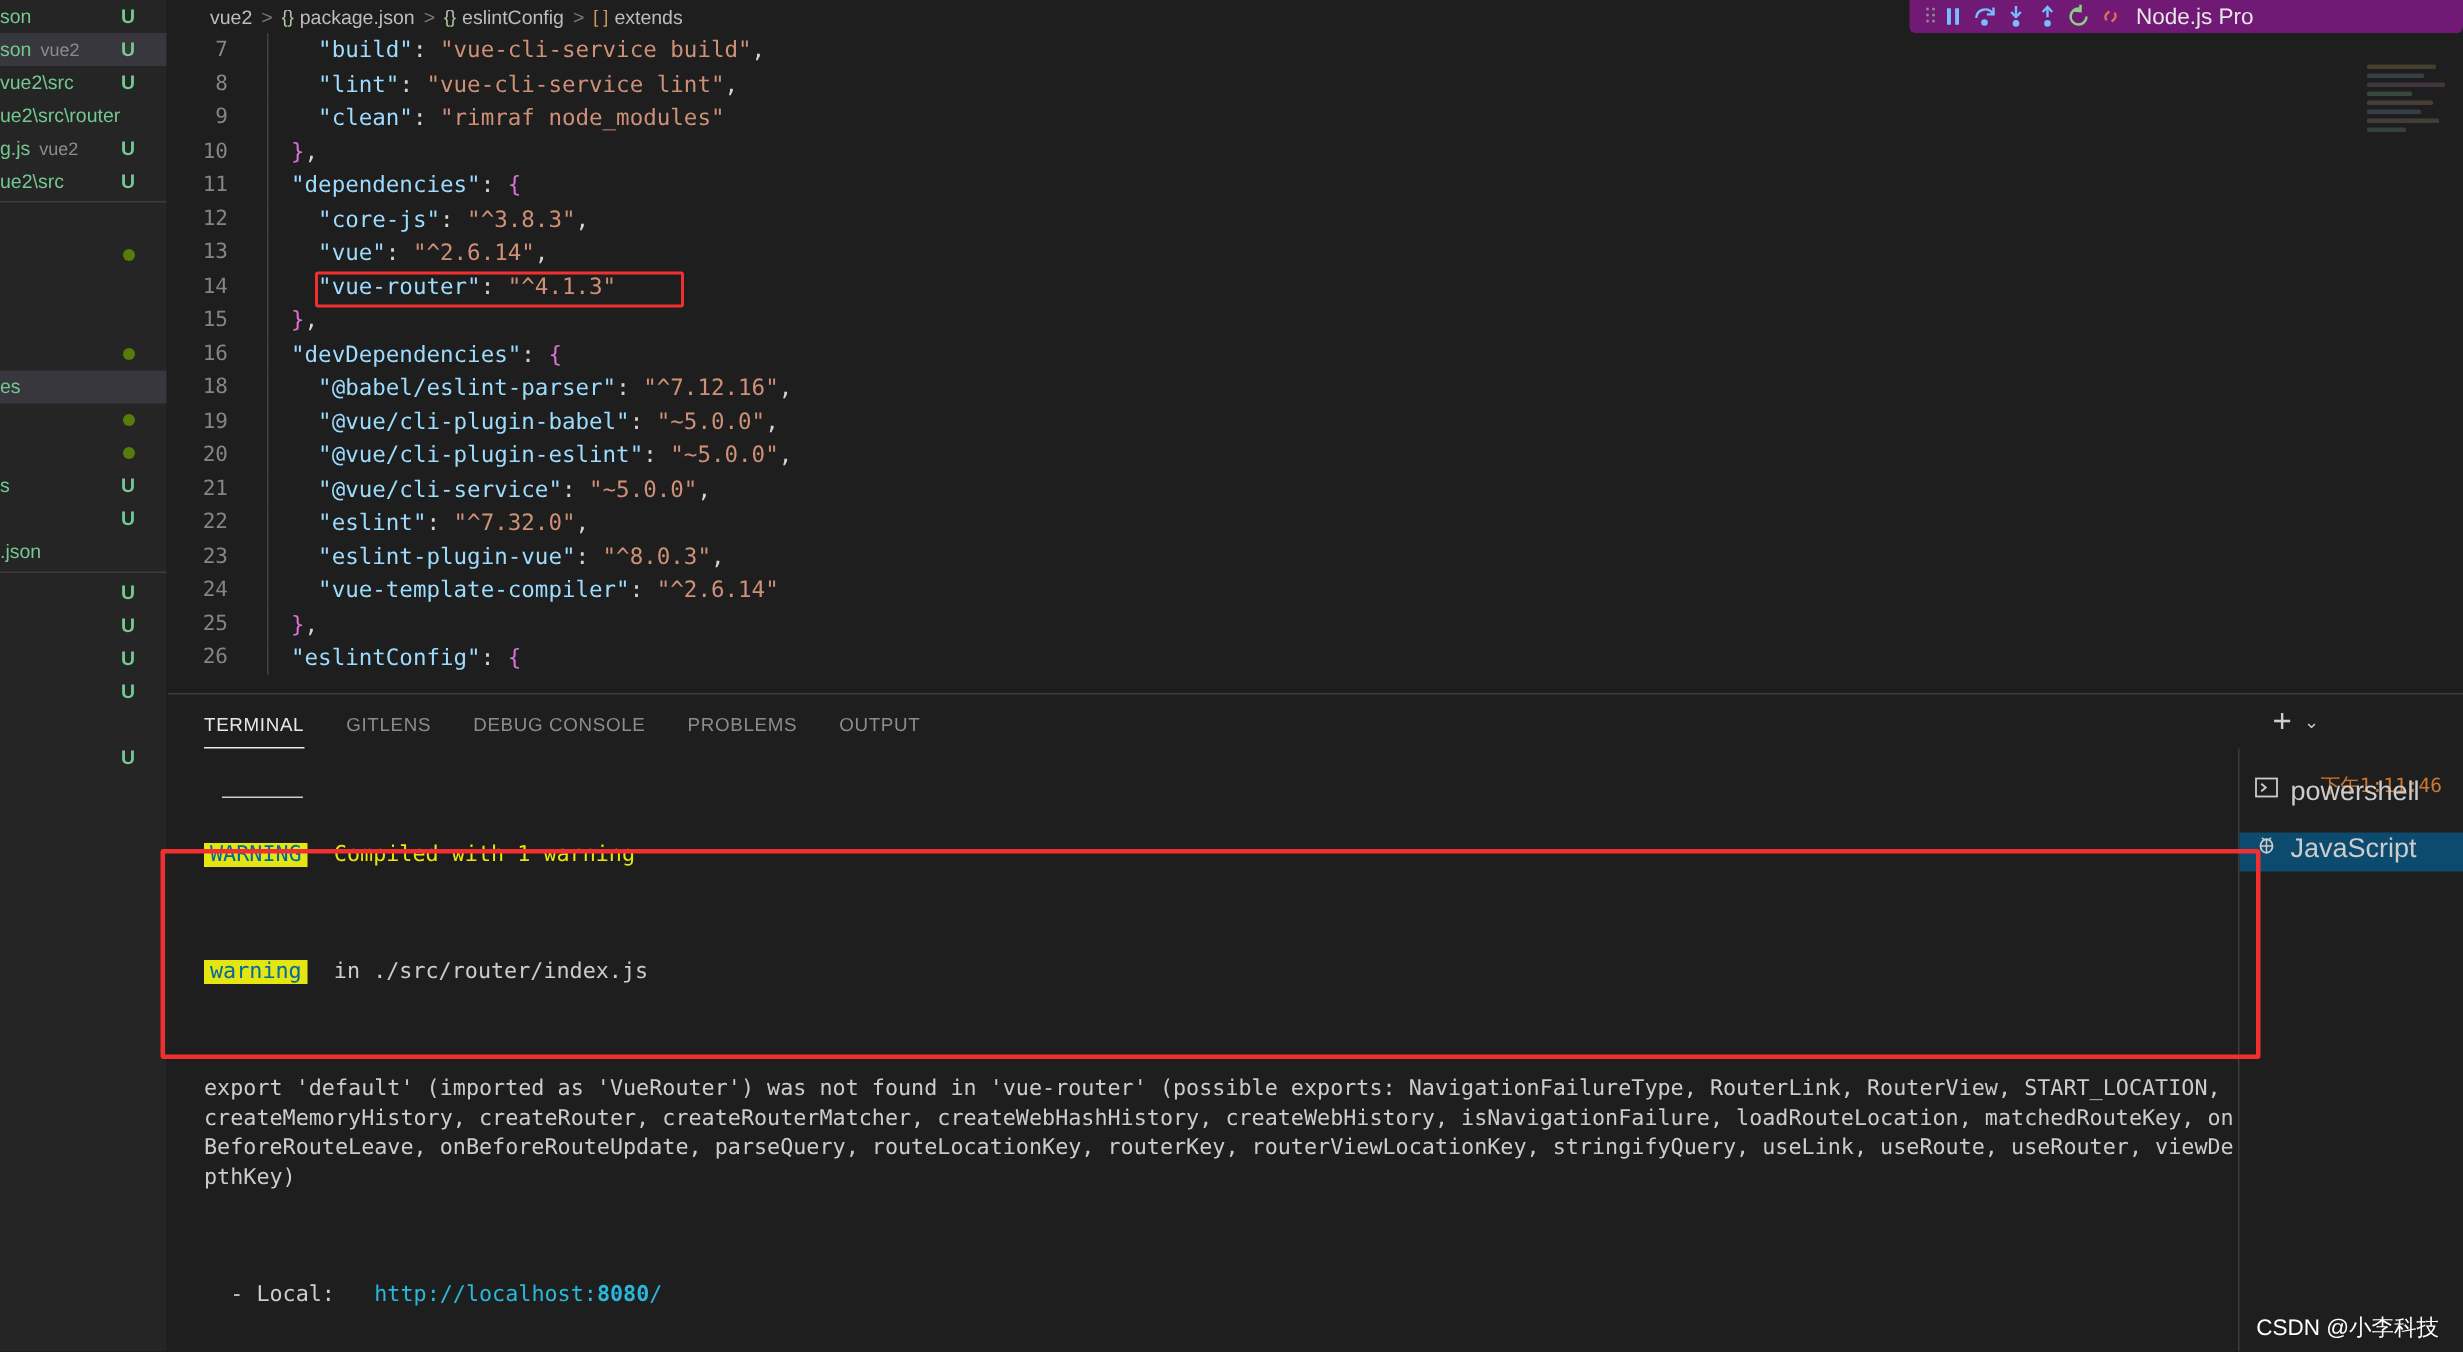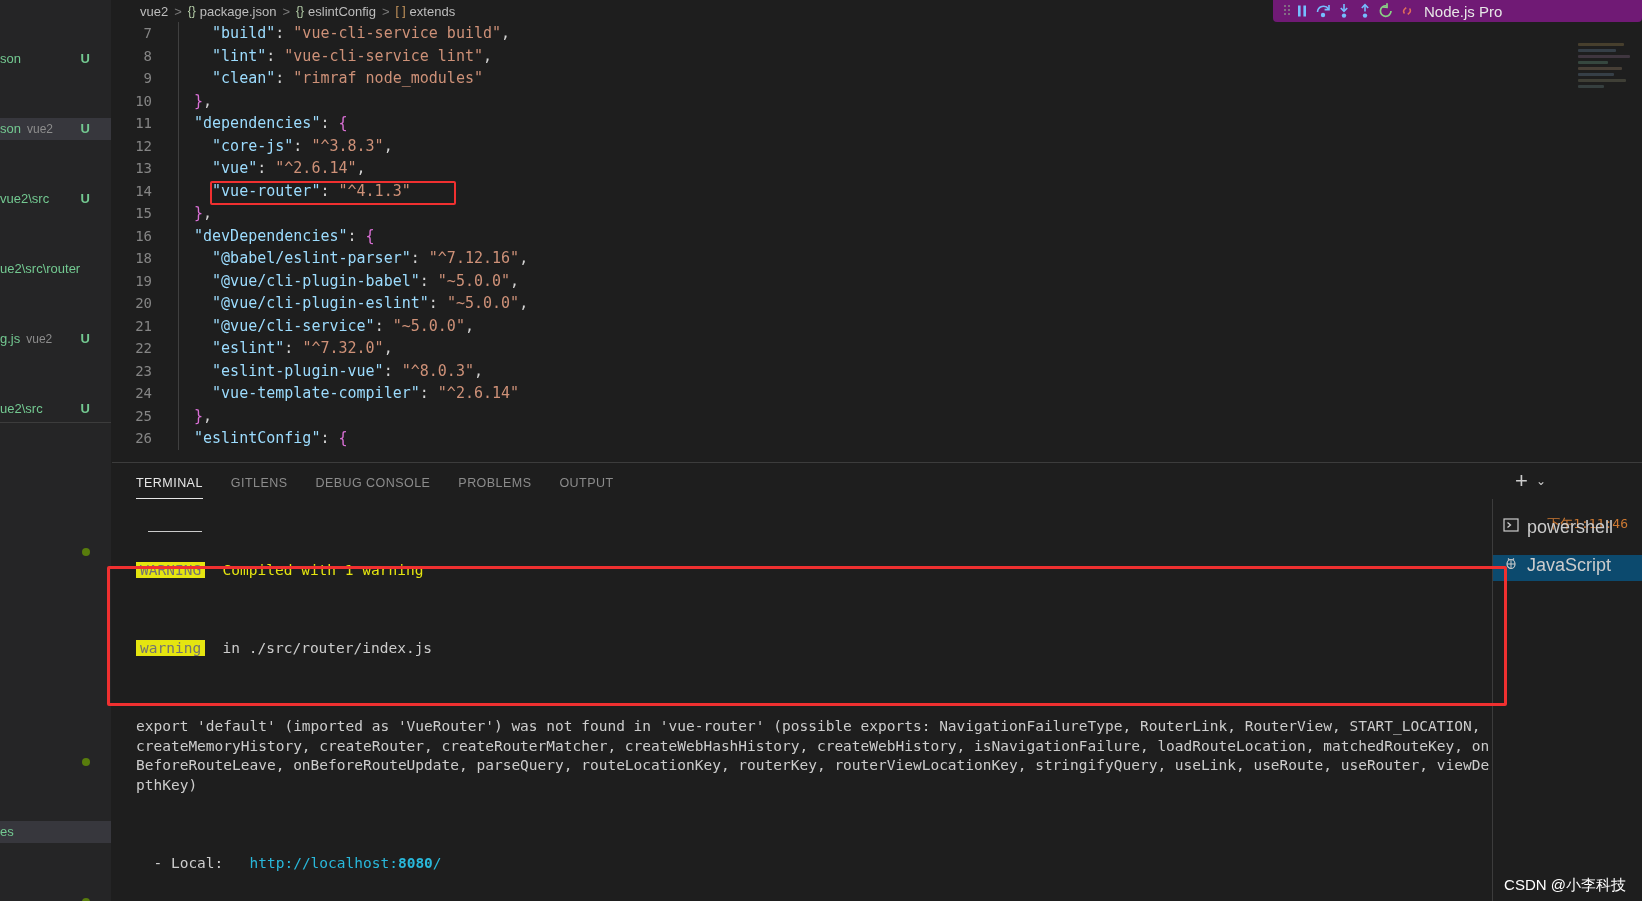--- a/index.html
+++ b/index.html
@@ -13,21 +13,20 @@
 
   
   .left-strip {
     position: absolute; left: 0; top: 0; width: 112px; height: 901px;
     background: #252526; overflow: hidden;
   }
   .scm-row {
     position: relative; height: 22px; line-height: 22px;
     font-size: 13px; color: #cccccc; white-space: nowrap;
     padding-left: 0px;
-    margin-top: 48px;
   }
   .scm-row.sel { background: #37373d; }
   .scm-name { color: #73c991; padding-left: 0; font-size: 13px; }
   .scm-desc { color: #8c8c8c; font-size: 12px; margin-left: 6px; }
   .scm-badge {
     position: absolute; right: 22px; top: 0; color: #73c991;
     font-size: 13px; font-weight: bold;
   }
   .scm-dot {
     position: absolute; right: 22px; top: 7px; width: 8px; height: 8px;
@@ -100,21 +99,21 @@
   .pa-chev { font-size: 12px; }
 
   .term-wrap { position: absolute; left: 0; top: 36px; right: 150px; bottom: 0; overflow: hidden; }
   .term {
     font-family: "DejaVu Sans Mono", monospace;
     font-size: 14.5px; line-height: 19.5px; color: #cccccc;
     padding: 6px 0 0 24px; white-space: pre;
   }
   .trule { width: 54px; height: 1px; background: #cccccc; margin: 6px 0 10px 12px; }
   .tag-warn {
-    background: #e5e510; color: #737373; padding: 0 4px; font-weight: normal;
+    background: #e5e510; color: #0369a1; padding: 0 4px; font-weight: normal;
   }
   .yellow { color: #e5e510; }
   .cyan { color: #29b8db; }
   .cyan-b { color: #29b8db; font-weight: bold; }
   .tstamp {
     position: absolute; right: 14px; top: 52px;
     font-family: "DejaVu Sans Mono", monospace; font-size: 13px; color: #cc7832;
   }
 
   

